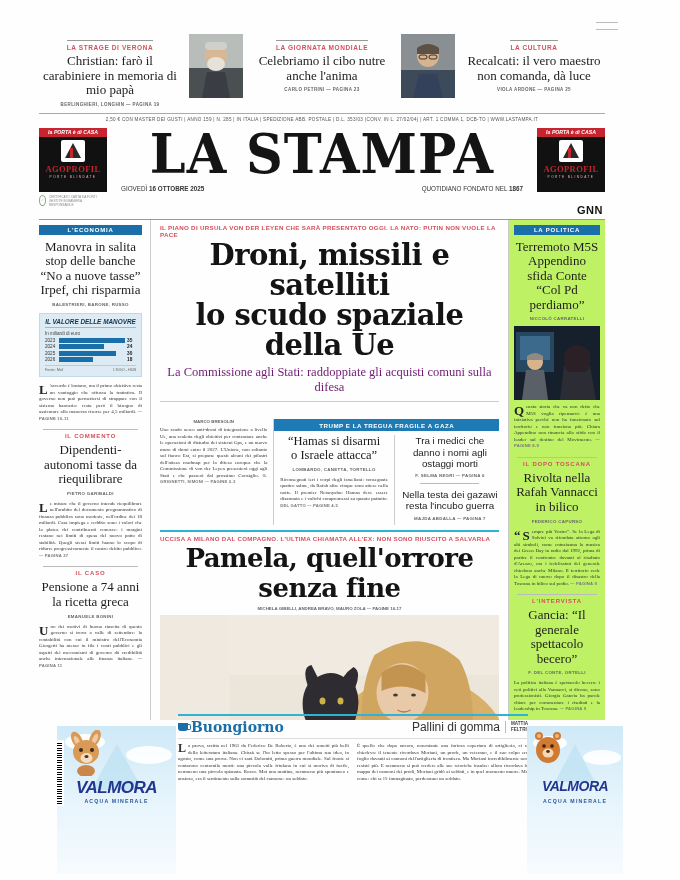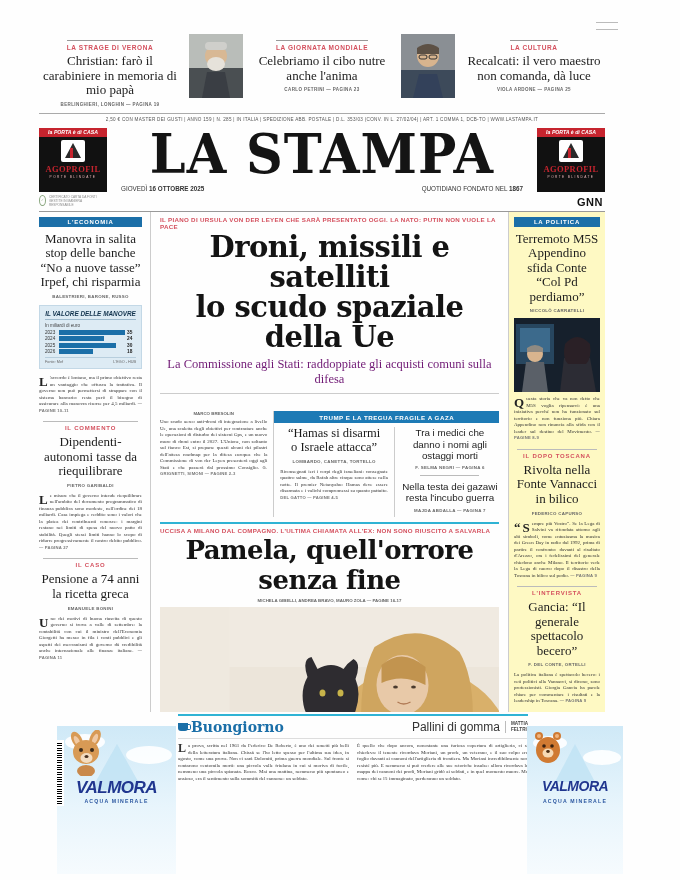--- a/index.html
+++ b/index.html
@@ -31,28 +31,28 @@
   .adbox{width:68px;height:64px;background:#111;color:#fff;text-align:center;overflow:hidden}
   .adbox .strip{background:#c6242e;color:#fff;font-family:"Liberation Sans",sans-serif;font-style:italic;font-size:5.2px;font-weight:bold;padding:1.5px 0}
   .agologo{width:24px;height:22px;background:#fff;margin:3px auto 2px;position:relative;border-radius:2px}
   .agologo .tri{position:absolute;left:4px;top:3px;width:0;height:0;border-left:8px solid transparent;border-right:8px solid transparent;border-bottom:15px solid #2a2a2a}
   .agologo .tri2{position:absolute;left:9px;top:8px;width:3px;height:10px;background:#c6242e}
   .adbox .agoname{color:#c6242e;font-family:Liberation Serif, serif;font-weight:bold;font-size:8.5px;letter-spacing:.4px}
   .adbox .agosub{color:#e8b7ba;font-family:"Liberation Sans",sans-serif;font-size:3.2px;letter-spacing:1.4px;margin-top:1px}
   .stamp-row{display:flex;gap:3px;margin-top:3px;align-items:flex-start}
   .stamp{width:11px;height:11px;border-radius:50%;border:1px solid #8aa77f;color:#8aa77f;font-family:"Liberation Sans",sans-serif;font-size:3.5px;display:flex;align-items:center;justify-content:center}
   .stamp-txt{font-family:"Liberation Sans",sans-serif;font-size:3.2px;color:#888;line-height:1.3;text-align:left}
-  .gnn{font-family:"Liberation Sans",sans-serif;font-weight:bold;font-size:11px;letter-spacing:.5px;color:#111;text-align:right;margin-top:4px;padding-right:2px}
+  .gnn{font-family:"Liberation Sans",sans-serif;font-weight:bold;font-size:11px;letter-spacing:.5px;color:#111;text-align:right;margin-top:12px;padding-right:2px}
 
   
   .main{display:grid;grid-template-columns:112px 1fr 97px;height:500px;overflow:hidden}
   .col-l{padding:5px 8px 0 0;border-right:1px solid #ccc}
   .col-c{padding:4px 9px 0 9px}
   .col-r{border-left:1px solid #ccc}
-  .col-r-inner{background:#fef9c3;height:100%;padding:5px 5px 0 5px}
+  .col-r-inner{background:#bef264;height:100%;padding:5px 5px 0 5px}
 
   .lbl-blue{display:block;background:#1b6fa8;color:#fff;font-family:"Liberation Sans",sans-serif;font-weight:bold;font-size:6px;letter-spacing:.8px;text-align:center;padding:2px 0;margin-bottom:5px}
   .lbl-red{display:block;color:#d4505e;font-family:"Liberation Sans",sans-serif;font-weight:bold;font-size:6px;letter-spacing:.8px;text-align:center;border-top:1px solid #bbb;padding-top:3px;margin:7px auto 4px;width:92%}
   .side-title{font-size:13px;line-height:1.12;text-align:center;color:#1d1d1d;font-weight:500}
   .side-by{font-family:"Liberation Sans",sans-serif;font-size:4.4px;font-weight:bold;letter-spacing:.3px;color:#666;text-align:center;margin:4px 0 5px}
   .body-txt{font-size:5px;line-height:1.3;color:#333;text-align:justify}
   .body-txt .dc{float:left;font-size:13px;line-height:.85;font-weight:bold;padding:1px 2px 0 0;color:#222}
   .tail{font-family:"Liberation Sans",sans-serif;font-size:4.2px;font-weight:bold;color:#777;letter-spacing:.2px}
 
   
@@ -340,21 +340,21 @@
               <circle cx="21" cy="36" r="8" fill="#d8b48e"></circle>
               <path d="M13 30 Q21 24 29 30 L29 34 L13 34 Z" fill="#8f8a82"></path>
               <path d="M46 74 L50 40 L76 40 L82 74 Z" fill="#2c2c34"></path>
               <circle cx="63" cy="30" r="10" fill="#d9b392"></circle>
               <path d="M51 26 Q63 12 76 26 Q78 40 72 46 L54 46 Q48 40 51 26Z" fill="#2a2026"></path>
             </svg>
           </div>
           <div class="body-txt"><span class="dc">Q</span><span>uesta storia che va non detto che M5S voglia ripensarci: è una iniziativa perché non ha funzionato sul territorio e non funziona più. Chiara Appendino non rinuncia alla sfida con il leader sul destino del Movimento.</span> <span class="tail">— PAGINE 8-9</span></div>
 
           <span class="lbl-red">IL DOPO TOSCANA</span>
-          <div class="side-title">Rivolta nella Fonte Vannacci in bilico</div>
+          <div class="side-title">Rivolta nella Rafah Vannacci in bilico</div>
           <div class="side-by">FEDERICO CAPURSO</div>
           <div class="body-txt"><span class="dc">“</span><span class="dc">S</span><span>empre più Vostro”. Se la Lega di Salvini va rifondata attorno agli alti simboli, come entusiasma la musica dei Green Day in radio dal 1992, prima di partire il confronto: davanti al risultato d'Arezzo, ora i fedelissimi del generale chiedono anche Milano. Il territorio vede la Lega di nuovo dopo il disastro della Toscana in bilico sul podio.</span> <span class="tail">— PAGINA 9</span></div>
 
           <span class="lbl-red">L'INTERVISTA</span>
           <div class="side-title">Gancia: “Il generale spettacolo becero”</div>
           <div class="side-by">F. DEL CONTE, ORTELLI</div>
           <div class="body-txt"><span>La politica italiana è spettacolo becero: i ceti politici alla Vannacci, si dicono, sono professionisti. Giorgia Gancia ha parole chiare per commentare i risultati e la leadership in Toscana.</span> <span class="tail">— PAGINA 9</span></div>
         </div>
       </div>
     </div>

